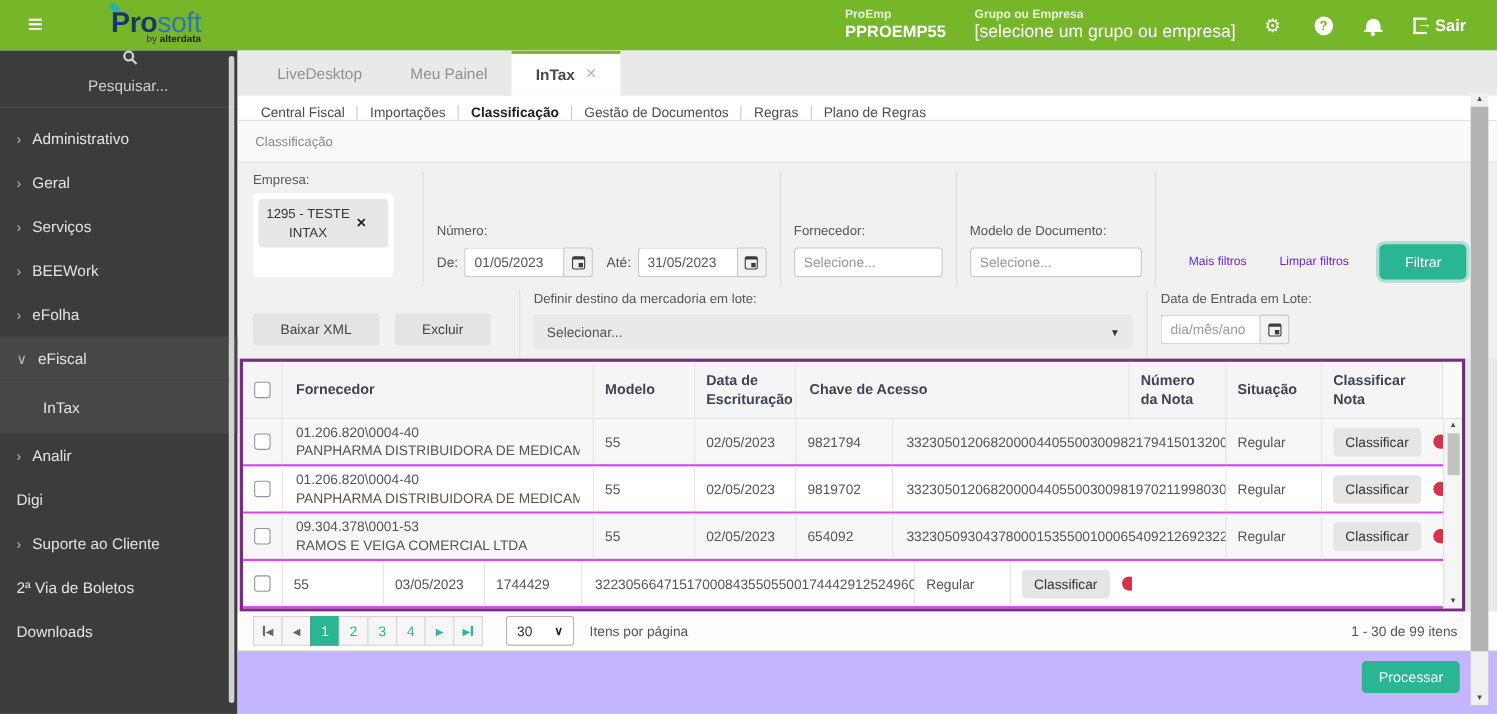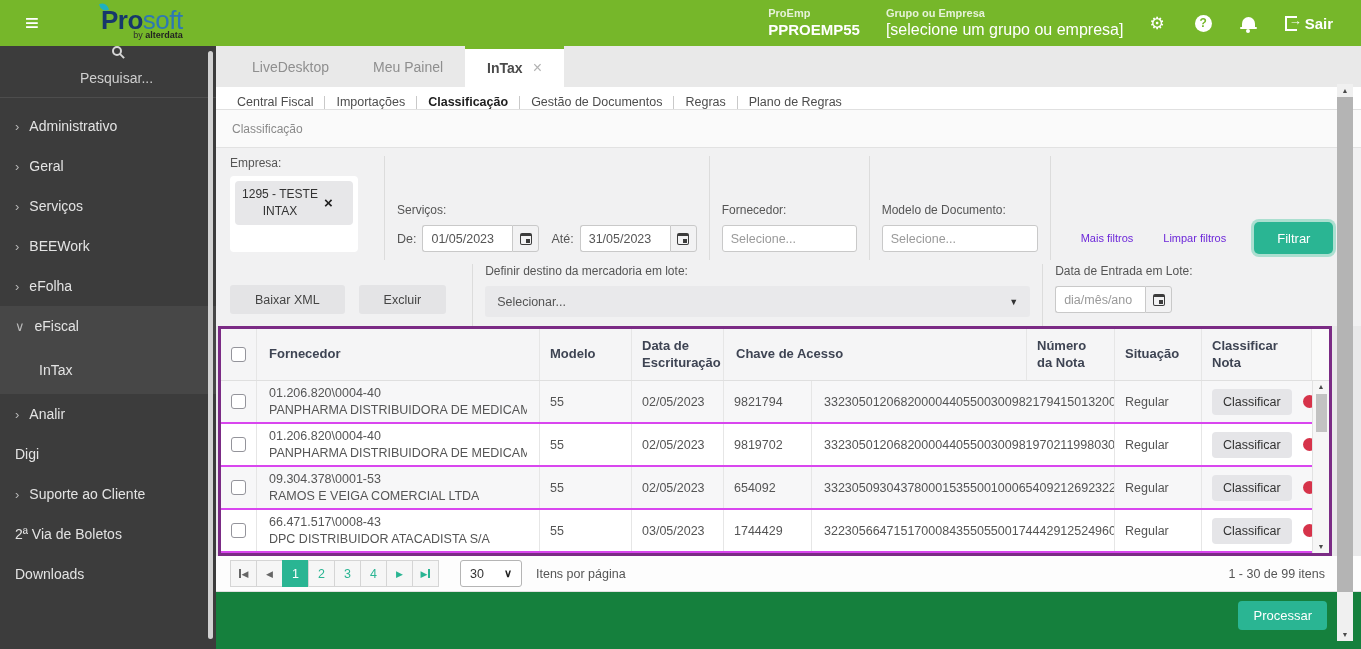--- a/index.html
+++ b/index.html
@@ -138,21 +138,21 @@
   .pgbar { width:2px; height:9px; background:currentColor; }
   .pg-btn .pgbar:first-child { margin-right:1px; }
   .pg-btn .pgbar:last-child { margin-left:1px; }
   .pg-pages { display:contents; }
   .pg-select { width:62px; height:27px; border:1px solid #b5b5b5; border-radius:3px; background:#fff; display:flex; align-items:center; padding:0 9px; margin-left:22px; font-size:12.5px; color:#333; cursor:pointer; }
   .sel-arrow { margin-left:auto; font-weight:bold; font-size:11px; color:#222; }
   .per-page { margin-left:14px; font-size:12.5px; color:#555; }
   .range { margin-left:auto; font-size:12.5px; color:#555; }
 
   
-  .bottombar { flex:1; background:#15803d; position:relative; }
+  .bottombar { flex:1; background:#c4b5fd; position:relative; }
   .processar-btn { position:absolute; right:34px; top:9px; background:#2ab593; color:#fff; border:none; border-radius:4px; padding:7px 15px; font-size:13px; cursor:pointer; font-family:"Liberation Sans",sans-serif; }
 
   
   .main-scroll { position:absolute; right:8px; top:38px; bottom:8px; width:16px; background:#f0f0f0; display:flex; flex-direction:column; align-items:center; cursor:pointer; }
   .ms-arrow { font-size:7px; color:#4a4a4a; padding:3px 0; }
   .ms-thumb { width:16px; height:495px; background:#b4b4b4; }
   .ms-space { flex:1; }
 </style>
 </head>
 <body>
@@ -306,21 +306,21 @@
           <div class="flabel">Empresa:</div>
           <div class="empresa-box">
             <div class="chip">
               <span class="chip-label">1295 - TESTE INTAX</span>
               <span class="chip-x">×</span>
             </div>
           </div>
         </div>
         <div class="vdiv"></div>
         <div class="fg-periodo">
-          <div class="flabel">Serviços:</div>
+          <div class="flabel">Número:</div>
           <div class="inline">
             <span class="mini-label">De:</span>
             <span class="dgroup">
               <input class="date-input" value="01/05/2023" style="">
               <span class="calbtn">
                   <span class="cal"></span>
                 </span>
             </span>
             <span class="mini-label" style="margin-left:6px">Até:</span>
             <span class="dgroup">
@@ -448,26 +448,20 @@
               <div class="c c-sit">Regular</div>
               <div class="c c-class">
                 <button class="classify-btn">Classificar</button>
                 <span class="dot"></span>
               </div>
             </div>
 
             <div class="trow">
               <div class="c c-cb">
                 <span class="cb"></span>
-              </div>
-              <div class="c c-forn">
-                <div class="forn-lines">
-                  <div>66.471.517\0008-43</div>
-                  <div>DPC DISTRIBUIDOR ATACADISTA S/A</div>
-                </div>
               </div>
               <div class="c c-mod">55</div>
               <div class="c c-data">03/05/2023</div>
               <div class="c c-num">1744429</div>
               <div class="c c-chave">32230566471517000843550550017444291252496021</div>
               <div class="c c-sit">Regular</div>
               <div class="c c-class">
                 <button class="classify-btn">Classificar</button>
                 <span class="dot"></span>
               </div>

